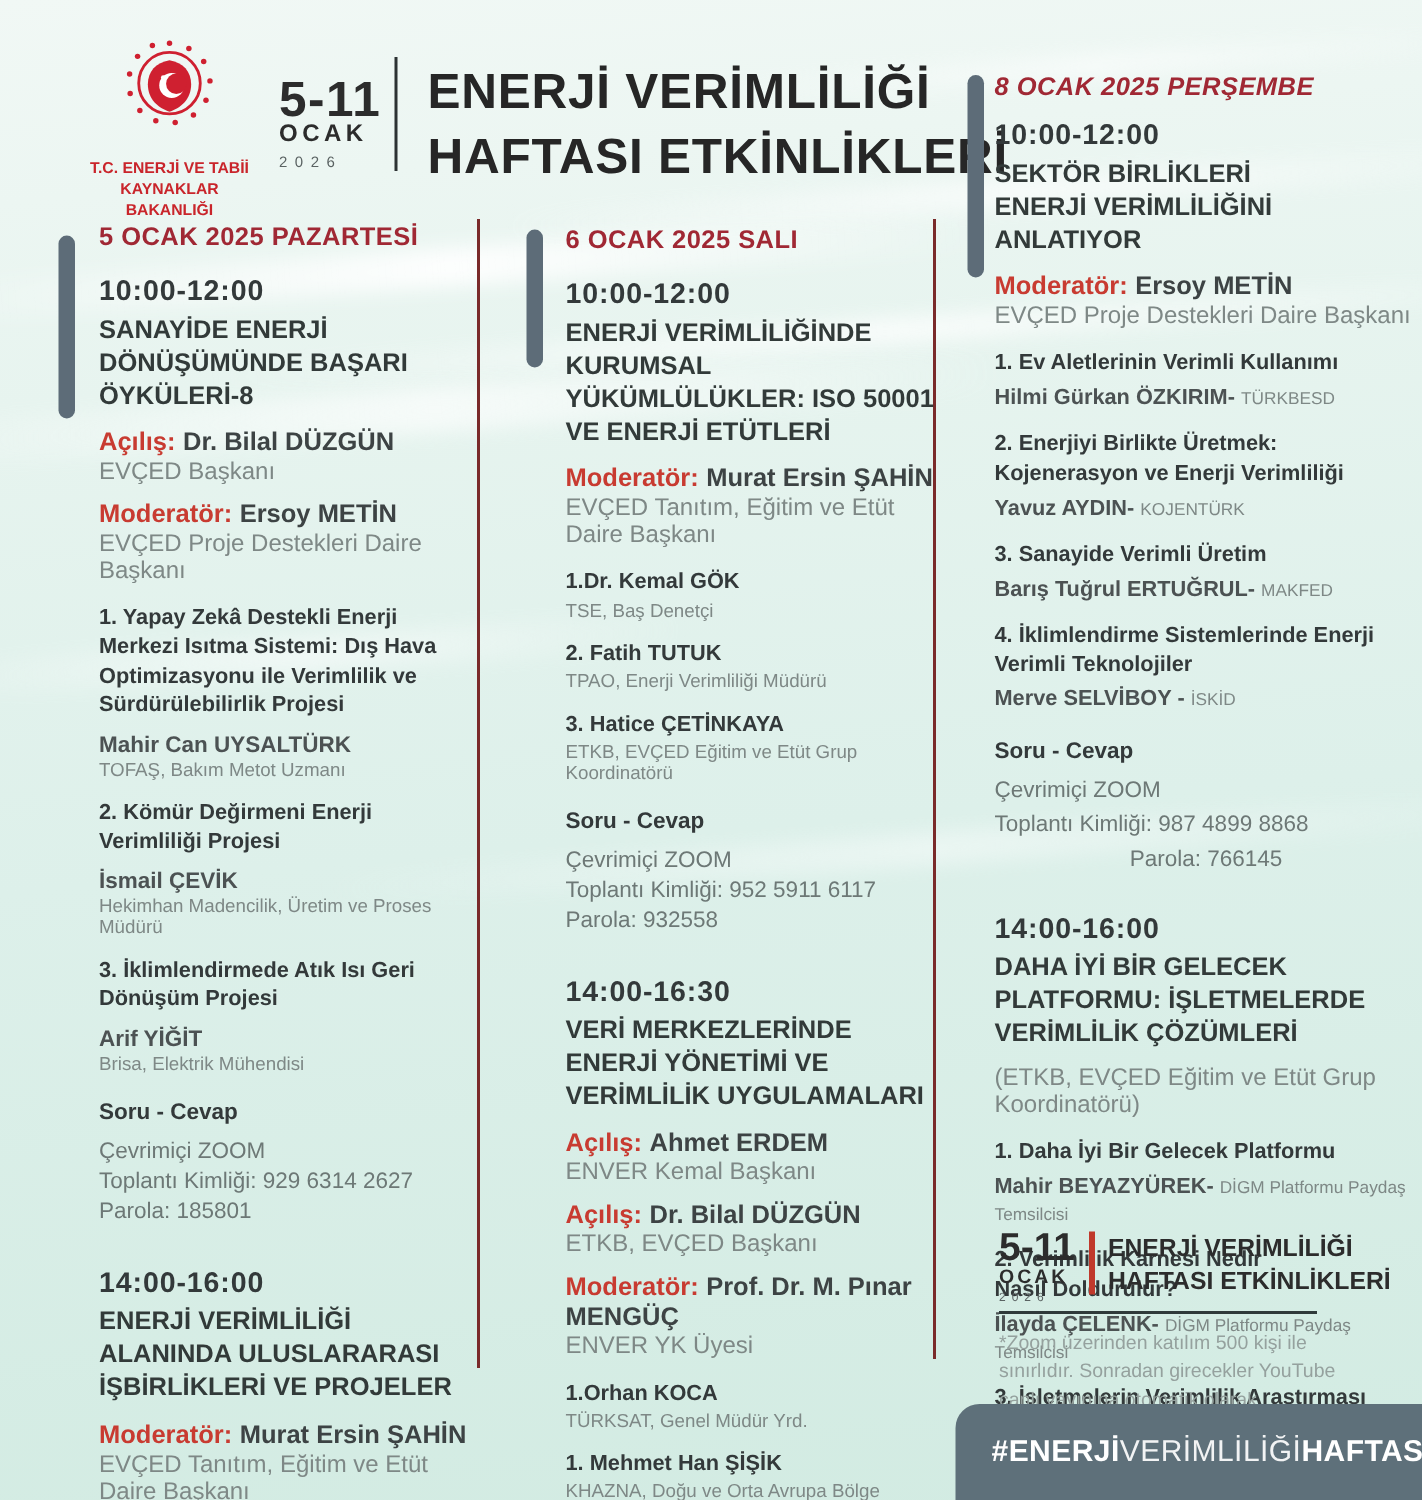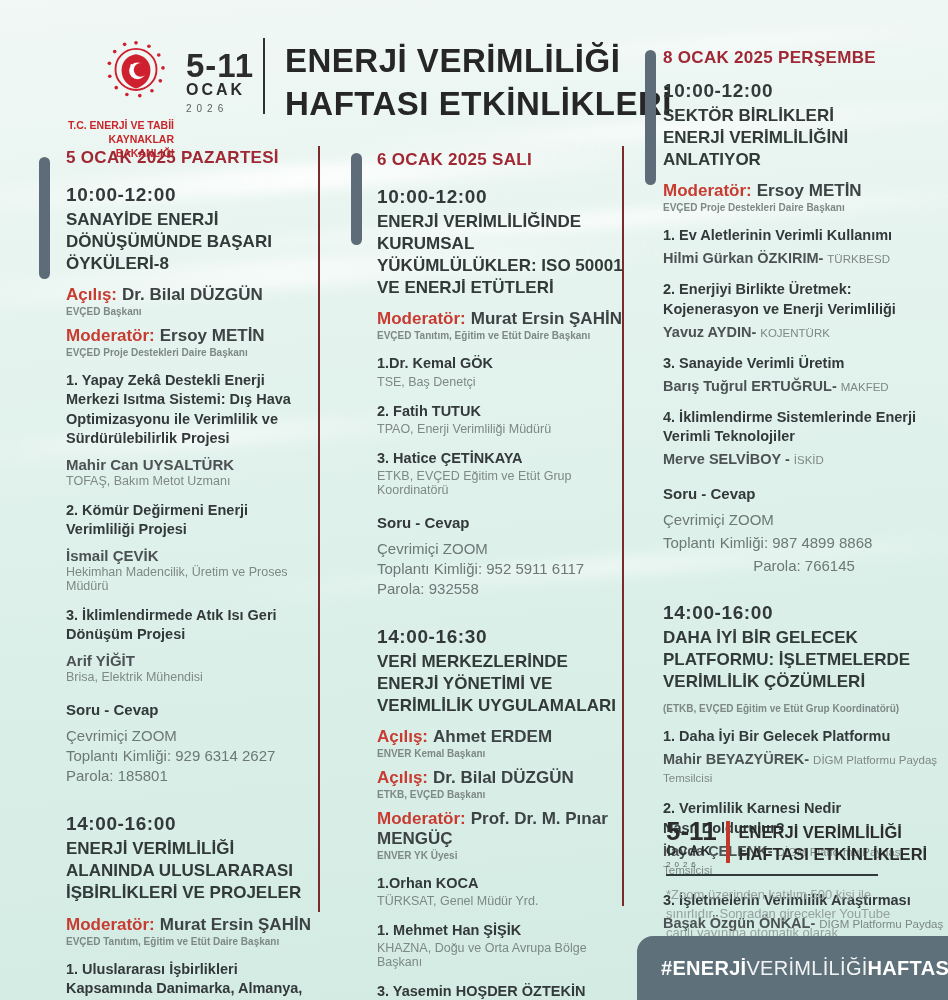--- a/index.html
+++ b/index.html
@@ -2,40 +2,40 @@
 <html lang="tr"><head>
 <meta charset="utf-8">
 <style>
   html,body{margin:0;padding:0;}
   .poster{position:relative;width:948px;height:1000px;overflow:hidden;
     font-family:"Liberation Sans",sans-serif;color:#33393a;
     background:linear-gradient(175deg,#f1f8f5 0%,#e7f4ef 25%,#ddf0ea 55%,#d2ebe2 100%);}
   .wave{position:absolute;background:linear-gradient(90deg,rgba(255,255,255,0),rgba(255,255,255,.9),rgba(255,255,255,0));
     filter:blur(6px);transform:rotate(-4deg);pointer-events:none;}
   
-  .ministry{position:absolute;left:52px;top:36px;width:122px;text-align:right;}
+  .ministry{position:absolute;left:52px;top:22px;width:122px;text-align:center;}
   .min-t{font-size:10.5px;font-weight:800;color:#c9252b;line-height:1.35;margin-top:2px;}
   .dlogo{position:absolute;left:186px;top:50px;}
   .dlogo .range{font-size:33px;font-weight:800;color:#2c2c2c;line-height:.95;letter-spacing:1px;}
   .dlogo .month{font-size:16px;font-weight:700;color:#2c2c2c;letter-spacing:3px;line-height:1.15;}
   .dlogo .year{font-size:10px;color:#5a6262;letter-spacing:5px;margin-top:3px;}
   .hvline{position:absolute;left:263px;top:38px;width:2px;height:76px;background:#2c3233;}
   .main-title{position:absolute;left:285px;top:40px;font-size:33px;font-weight:800;color:#262626;
     line-height:1.3;letter-spacing:.5px;}
   
   .pill{position:absolute;width:11px;border-radius:6px;background:#5d6c78;}
   .sep{position:absolute;width:1.5px;background:#7a2a2a;}
   
   .col{position:absolute;}
   .day{font-size:17px;font-weight:800;color:#a02834;letter-spacing:.3px;margin:0 0 16px;}
   .time{font-size:19px;font-weight:800;color:#33393a;letter-spacing:.6px;margin:0;}
   .stitle{font-size:17px;font-weight:800;color:#323a39;line-height:1.3;margin:3px 0 10px;max-width:250px;}
   .role{margin:9px 0 0;font-size:17px;font-weight:700;color:#3d4344;}
   .rl{color:#c83b31;margin-right:5px;}
-  .rorg{font-size:10px;color:#7e8886;margin:1px 0 0;font-weight:700;}
+  .rorg{font-size:16px;color:#7e8886;margin:1px 0 0;font-weight:400;}
   .it{font-size:14.5px;font-weight:700;color:#33393a;line-height:1.32;margin:13px 0 0;}
   .inm{font-size:15px;font-weight:600;color:#4c5253;margin:8px 0 0;}
   .iog{font-size:12.5px;color:#7e8886;margin:1px 0 0;font-weight:400;}
   .inl{margin:4px 0 0;}
   .nm{font-size:14.5px;font-weight:600;color:#4c5253;}
   .og2{font-size:11.5px;color:#7e8886;margin-left:4px;}
   .qa{font-size:15px;font-weight:800;color:#33393a;margin:17px 0 9px;}
   .zl{font-size:15px;color:#6d7876;margin:3px 0;font-weight:400;}
   .gap{height:26px;}
   
@@ -169,21 +169,21 @@
     <p class="rorg">ENVER YK Üyesi</p>
     <p class="it">1.Orhan KOCA</p>
     <p class="iog">TÜRKSAT, Genel Müdür Yrd.</p>
     <p class="it">1. Mehmet Han ŞİŞİK</p>
     <p class="iog">KHAZNA, Doğu ve Orta Avrupa Bölge Başkanı</p>
     <p class="it">3. Yasemin HOŞDER ÖZTEKİN</p>
 
   </div>
 
   <div class="col" style="left:663px;top:48px;width:282px;">
-    <h2 class="day" style="margin-bottom:12px;">8 OCAK 2025 PERŞEMBE</h2>
+    <h2 class="day" style="margin-bottom:12px;font-style:italic;">8 OCAK 2025 PERŞEMBE</h2>
     <div class="time">10:00-12:00</div>
     <div class="stitle" style="max-width:230px;">SEKTÖR BİRLİKLERİ ENERJİ VERİMLİLİĞİNİ ANLATIYOR</div>
     <p class="role" style="margin-top:4px;"><span class="rl">Moderatör:</span><span>Ersoy METİN</span></p>
     <p class="rorg">EVÇED Proje Destekleri Daire Başkanı</p>
     <p class="it">1. Ev Aletlerinin Verimli Kullanımı</p>
     <p class="inl"><span class="nm">Hilmi Gürkan ÖZKIRIM-</span><span class="og2">TÜRKBESD</span></p>
     <p class="it">2. Enerjiyi Birlikte Üretmek: Kojenerasyon ve Enerji Verimliliği</p>
     <p class="inl"><span class="nm">Yavuz AYDIN-</span><span class="og2">KOJENTÜRK</span></p>
     <p class="it">3. Sanayide Verimli Üretim</p>
     <p class="inl"><span class="nm">Barış Tuğrul ERTUĞRUL-</span><span class="og2">MAKFED</span></p>

